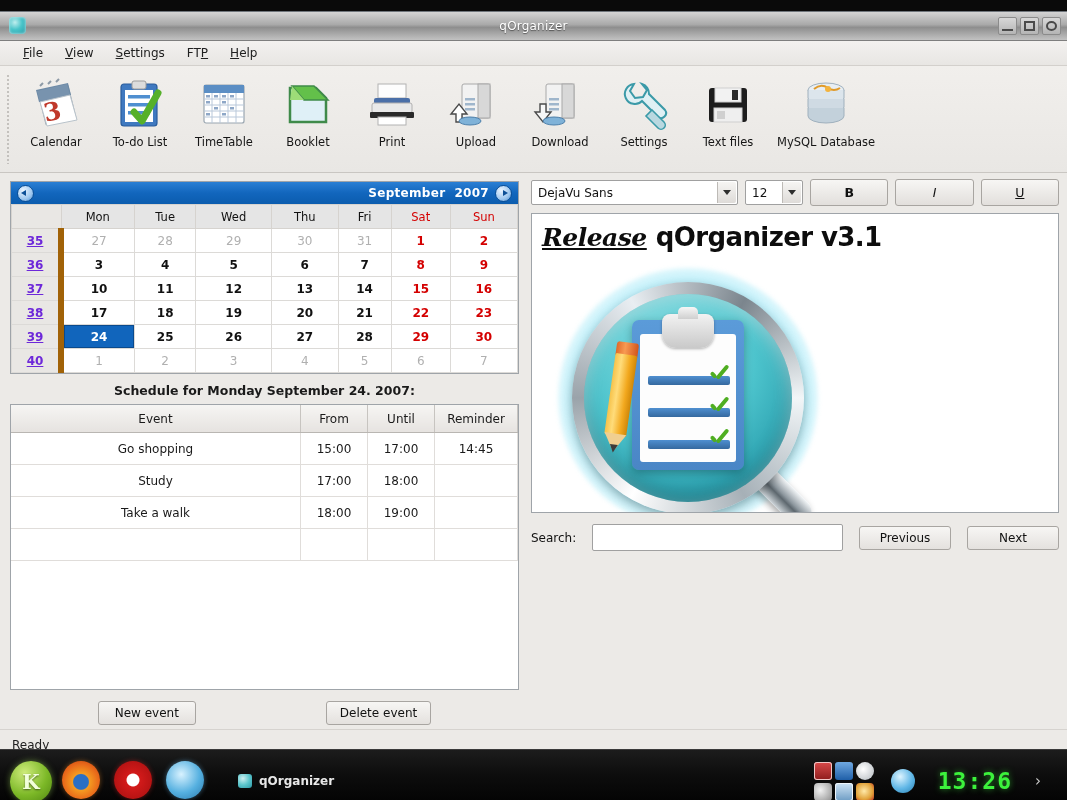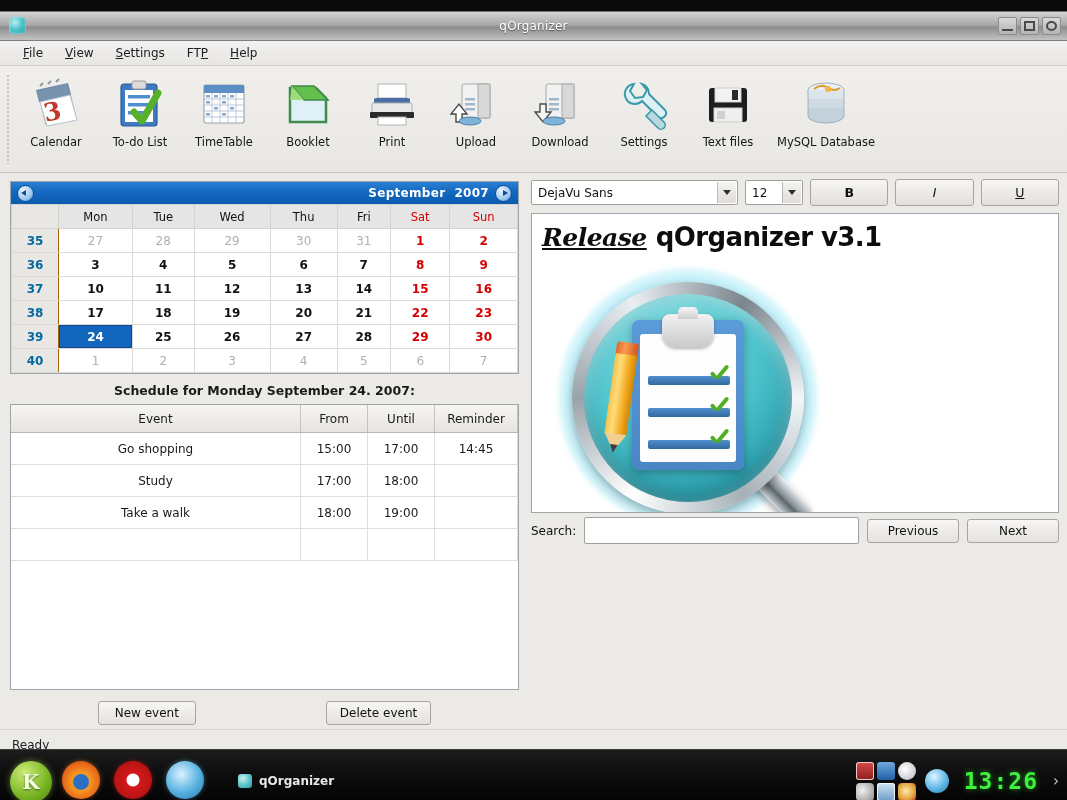--- a/index.html
+++ b/index.html
@@ -107,21 +107,21 @@
     background:#e5e5e5;color:#111;font-weight:normal;font-size:11.5px;
     height:21px;border:1px solid #d6d3cf;
   }
   table.cal th.we{color:#d40000;}
   table.cal th.corner{background:#e9e7e4;}
   table.cal td{
     height:21px;text-align:center;border:1px solid #dcdad7;font-weight:bold;color:#111;
     font-size:12px;
   }
   table.cal td.wk{
-    background:#e9e7e4;color:#0369a1;font-weight:bold;border-right:1px solid #a16207;width:44px;
+    background:#e9e7e4;color:#6d28d9;font-weight:bold;border-right:6px solid #a16207;width:44px;text-decoration:underline;
   }
   table.cal td.we{color:#d40000;}
   table.cal td.out{color:#b0b0b0;font-weight:normal;}
   table.cal td.sel{background:#1165bc;color:#fff;box-shadow:0 0 0 1px #0a4a8d inset;}
   
   .sched-title{
     text-align:center;font-weight:bold;font-size:12.5px;color:#1a1a1a;
     margin:9px 0 6px 0;
   }
   #sched-wrap{
@@ -271,21 +271,21 @@
   .pencil-lead{
     position:absolute;left:7px;top:107px;width:0;height:0;
     border-left:4px solid transparent;border-right:4px solid transparent;
     border-top:8px solid #3b3b3b;
   }
   .pencil-end{
     position:absolute;left:0;top:4px;width:22px;height:14px;border-radius:3px 3px 0 0;
     background:linear-gradient(90deg,#e06a2a,#f89a52 40%,#d2551c);
   }
   
-  .searchrow{display:flex;align-items:center;gap:8px;margin-top:4px;}
+  .searchrow{display:flex;align-items:center;gap:16px;margin-top:11px;}
   .searchrow .slabel{font-size:12px;color:#111;}
   .sinput{
     flex:1;height:23px;background:#fff;border:1px solid #a0a0a0;border-radius:2px;
   }
   .sbtn{
     background:linear-gradient(180deg,#f7f6f4,#e4e1de);
     border:1px solid #a8a5a1;border-radius:3px;padding:4px 14px;font-size:12px;color:#111;
     cursor:pointer;min-width:62px;text-align:center;
   }
   
@@ -332,21 +332,21 @@
   }
   .taskbtn{
     margin-left:22px;display:flex;align-items:center;gap:7px;
     padding:4px 10px;color:#e8e8e8;font-size:12px;font-weight:bold;cursor:pointer;
   }
   .taskbtn .tico{
     width:14px;height:14px;border-radius:3px;
     background:radial-gradient(circle at 35% 32%,#cfeff0,#5cc6cc 50%,#2c97a4);
   }
   .tray{
-    margin-left:auto;display:flex;align-items:center;gap:9px;padding-right:2px;
+    margin-left:auto;display:flex;align-items:center;gap:17px;padding-right:20px;
   }
   .tray-grid{
     display:grid;grid-template-columns:repeat(3,18px);grid-template-rows:repeat(2,18px);
     gap:3px;align-items:center;
   }
   .tray-ic{width:18px;height:18px;border-radius:3px;}
   .ic-keyboard{background:linear-gradient(180deg,#d94a4a,#8e1c1c);box-shadow:inset 0 0 0 1px #f0c7c7;}
   .ic-net{background:linear-gradient(180deg,#6fa8e0,#1f5fa8);}
   .ic-cloud{background:radial-gradient(circle at 40% 40%,#ffffff,#c9cdd1 70%,#9aa0a6);border-radius:50%;}
   .ic-speaker{background:radial-gradient(circle at 35% 40%,#f1f1f1,#8d8d8d);border-radius:4px;}

